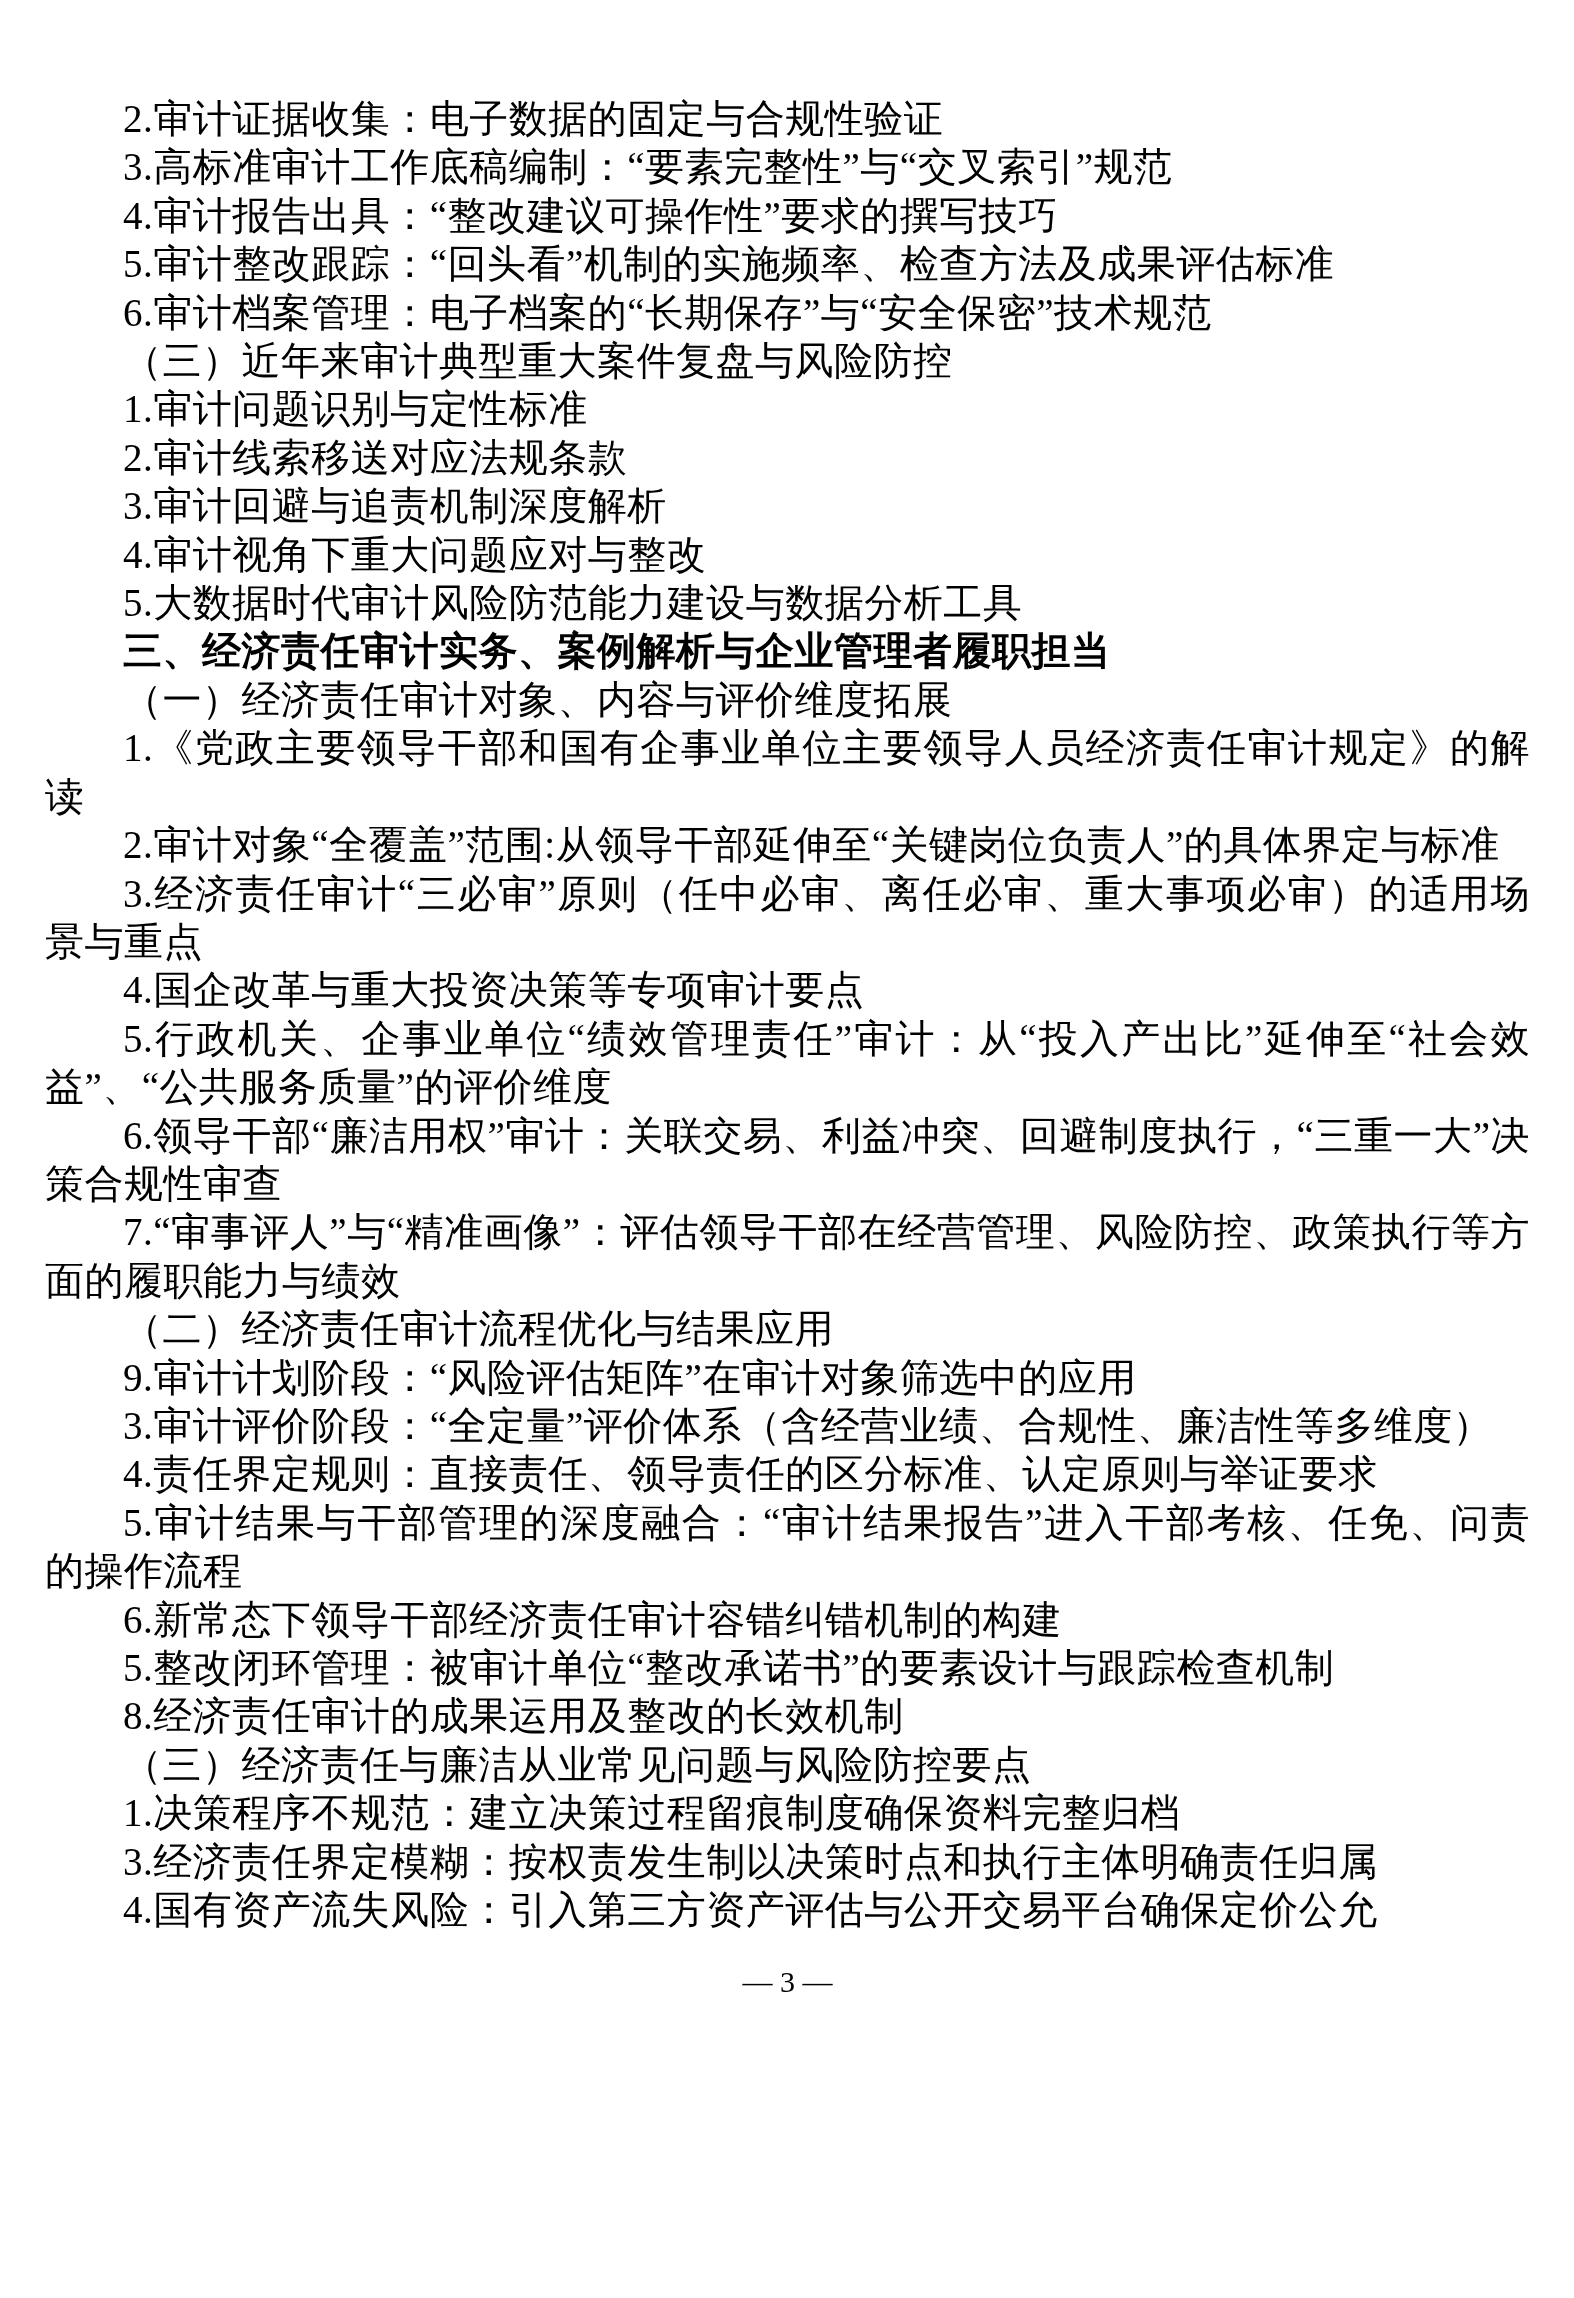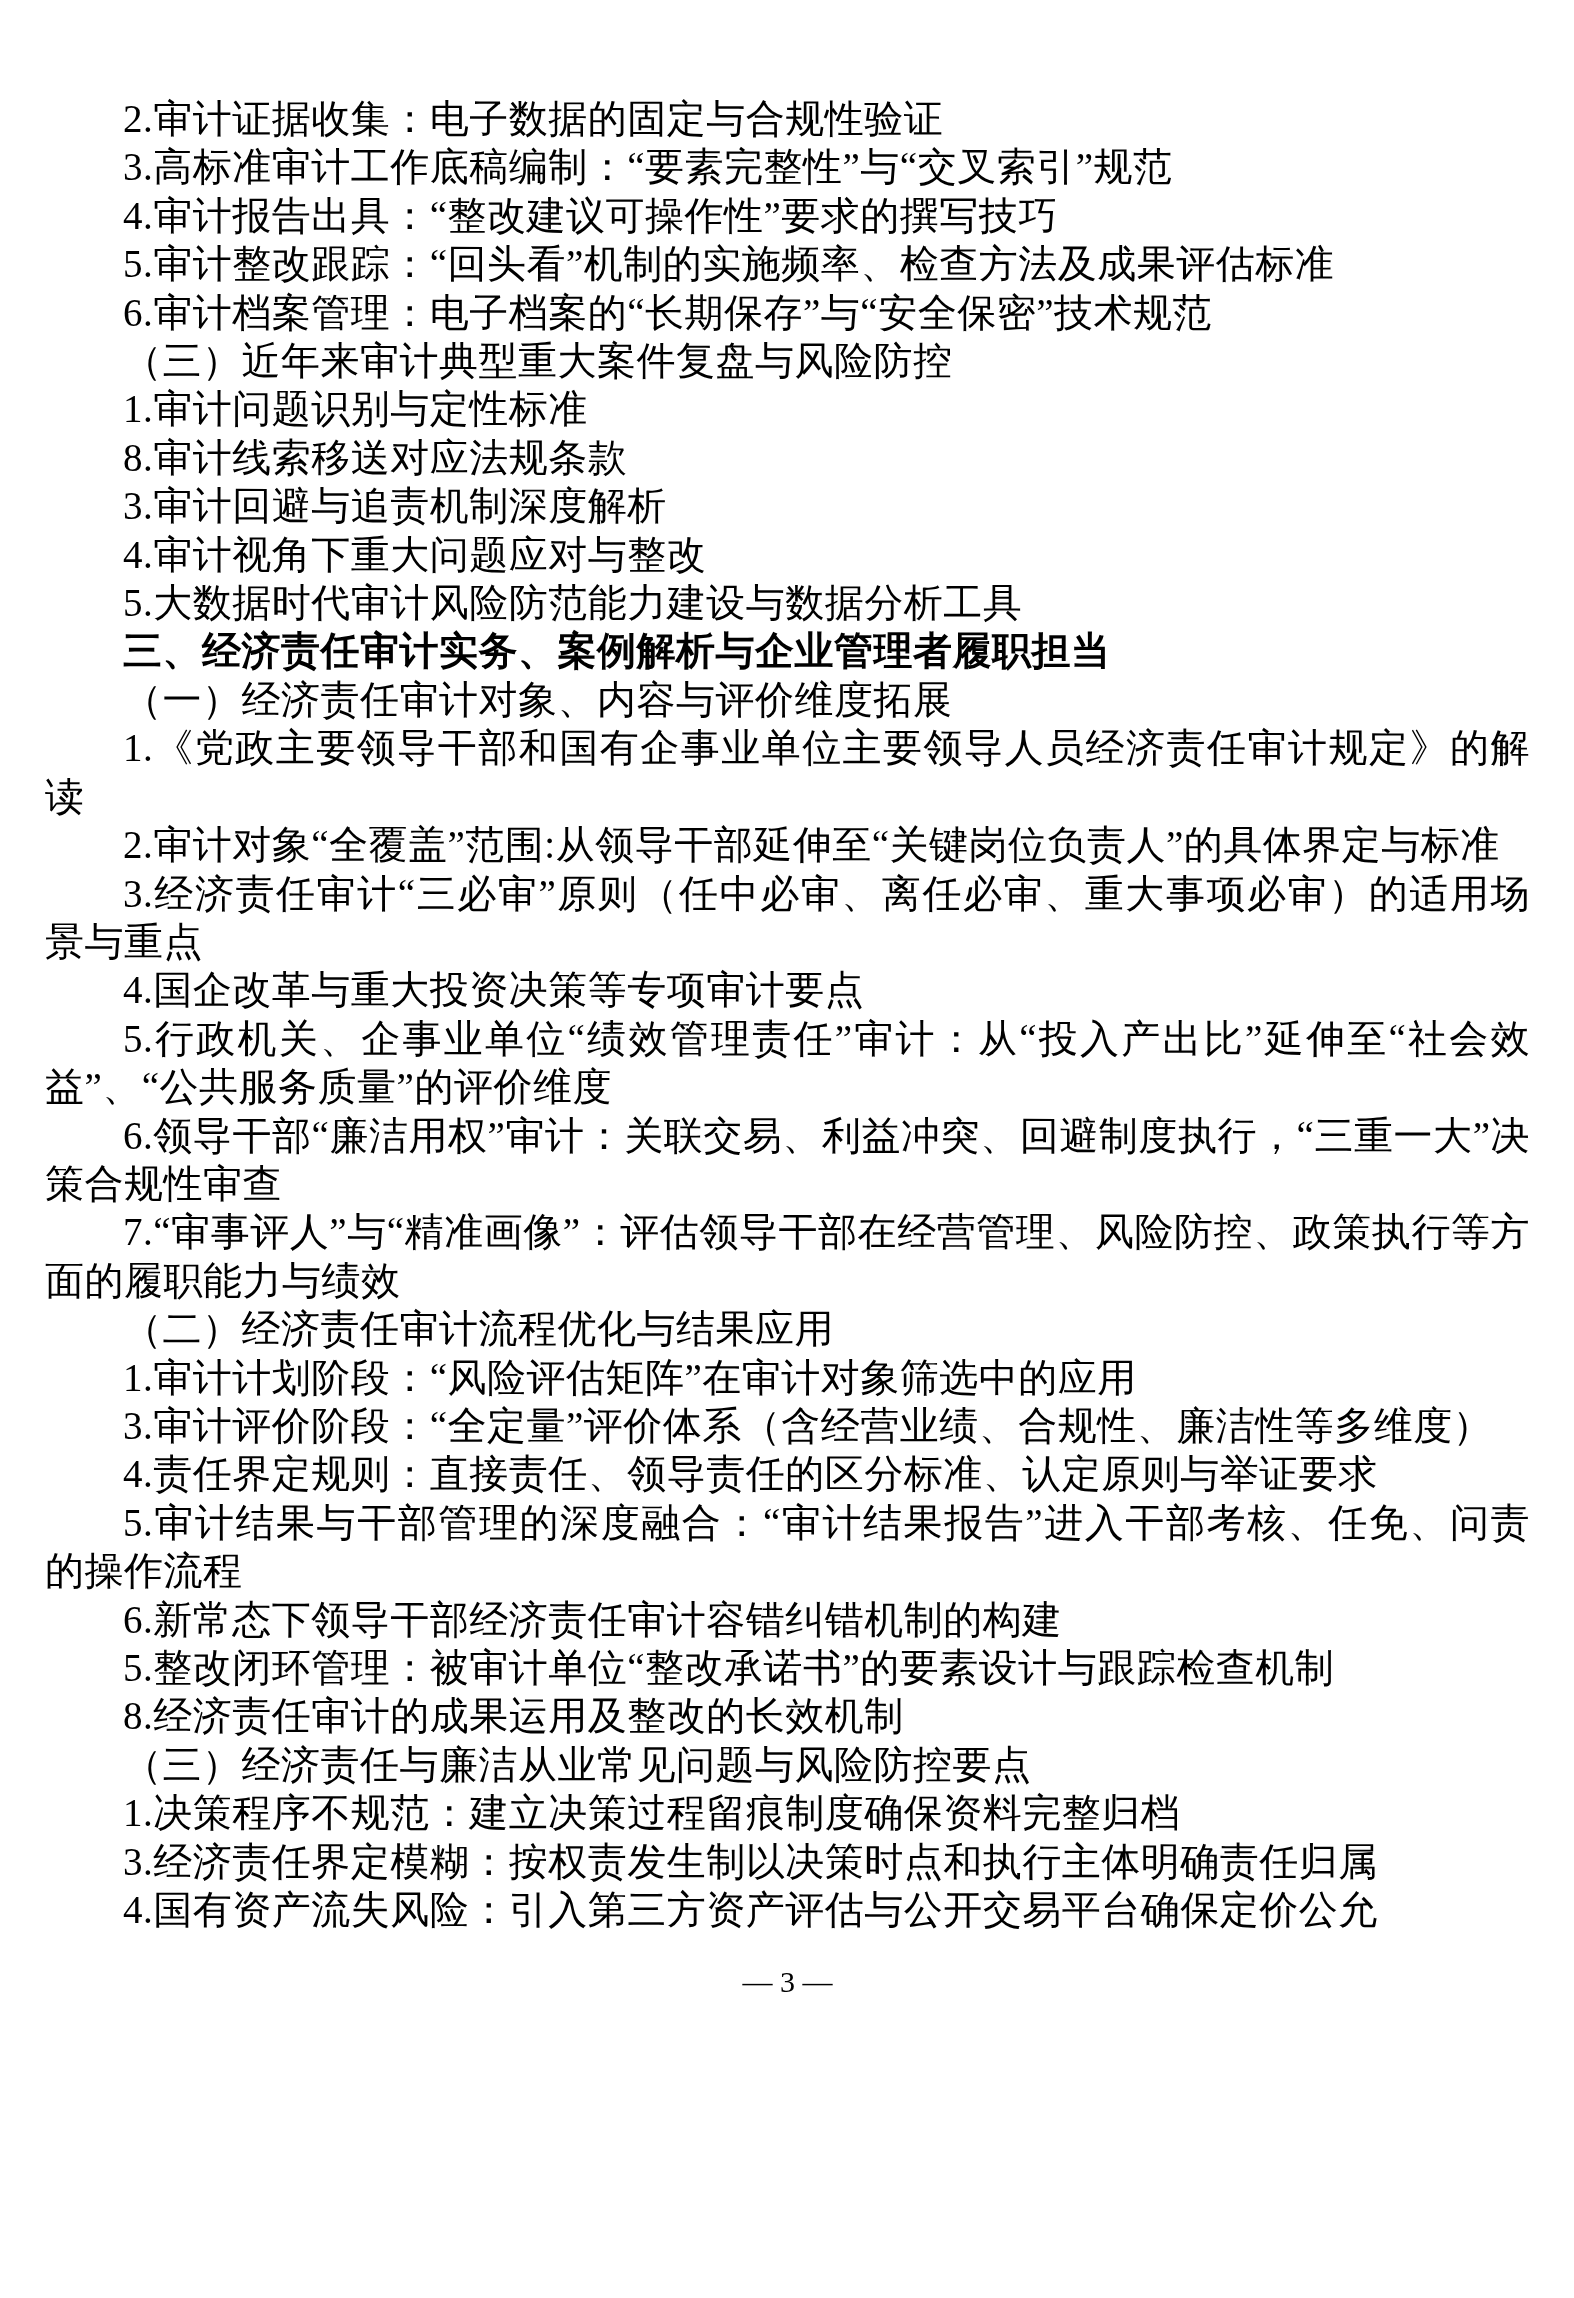--- a/index.html
+++ b/index.html
@@ -47,35 +47,35 @@
 
 <div class="doc-page">
   <div class="doc-body">
       <p class="para">2.审计证据收集：电子数据的固定与合规性验证</p>
       <p class="para">3.高标准审计工作底稿编制：“要素完整性”与“交叉索引”规范</p>
       <p class="para">4.审计报告出具：“整改建议可操作性”要求的撰写技巧</p>
       <p class="para">5.审计整改跟踪：“回头看”机制的实施频率、检查方法及成果评估标准</p>
       <p class="para">6.审计档案管理：电子档案的“长期保存”与“安全保密”技术规范</p>
       <p class="para">（三）近年来审计典型重大案件复盘与风险防控</p>
       <p class="para">1.审计问题识别与定性标准</p>
-      <p class="para">8.审计线索移送对应法规条款</p>
+      <p class="para">2.审计线索移送对应法规条款</p>
       <p class="para">3.审计回避与追责机制深度解析</p>
       <p class="para">4.审计视角下重大问题应对与整改</p>
       <p class="para">5.大数据时代审计风险防范能力建设与数据分析工具</p>
       <p class="para heading">三、经济责任审计实务、案例解析与企业管理者履职担当</p>
       <p class="para">（一）经济责任审计对象、内容与评价维度拓展</p>
       <p class="para">1.《党政主要领导干部和国有企事业单位主要领导人员经济责任审计规定》的解读</p>
       <p class="para">2.审计对象“全覆盖”范围:从领导干部延伸至“关键岗位负责人”的具体界定与标准</p>
       <p class="para">3.经济责任审计“三必审”原则（任中必审、离任必审、重大事项必审）的适用场景与重点</p>
       <p class="para">4.国企改革与重大投资决策等专项审计要点</p>
       <p class="para">5.行政机关、企事业单位“绩效管理责任”审计：从“投入产出比”延伸至“社会效益”、“公共服务质量”的评价维度</p>
       <p class="para">6.领导干部“廉洁用权”审计：关联交易、利益冲突、回避制度执行，“三重一大”决策合规性审查</p>
       <p class="para">7.“审事评人”与“精准画像”：评估领导干部在经营管理、风险防控、政策执行等方面的履职能力与绩效</p>
       <p class="para">（二）经济责任审计流程优化与结果应用</p>
-      <p class="para">1.审计计划阶段：“风险评估矩阵”在审计对象筛选中的应用</p>
+      <p class="para">9.审计计划阶段：“风险评估矩阵”在审计对象筛选中的应用</p>
       <p class="para">3.审计评价阶段：“全定量”评价体系（含经营业绩、合规性、廉洁性等多维度）</p>
       <p class="para">4.责任界定规则：直接责任、领导责任的区分标准、认定原则与举证要求</p>
       <p class="para">5.审计结果与干部管理的深度融合：“审计结果报告”进入干部考核、任免、问责的操作流程</p>
       <p class="para">6.新常态下领导干部经济责任审计容错纠错机制的构建</p>
       <p class="para">5.整改闭环管理：被审计单位“整改承诺书”的要素设计与跟踪检查机制</p>
       <p class="para">8.经济责任审计的成果运用及整改的长效机制</p>
       <p class="para">（三）经济责任与廉洁从业常见问题与风险防控要点</p>
       <p class="para">1.决策程序不规范：建立决策过程留痕制度确保资料完整归档</p>
       <p class="para">3.经济责任界定模糊：按权责发生制以决策时点和执行主体明确责任归属</p>
       <p class="para">4.国有资产流失风险：引入第三方资产评估与公开交易平台确保定价公允</p>

